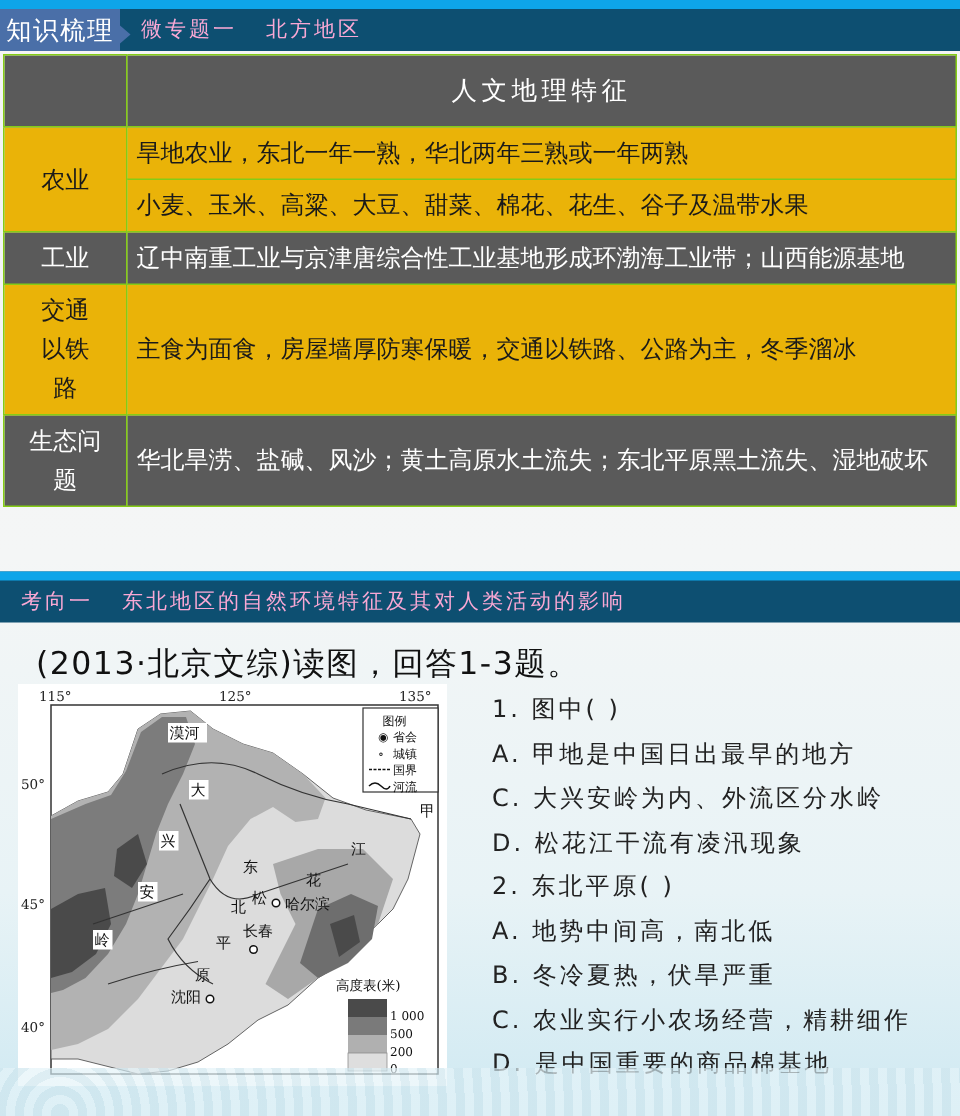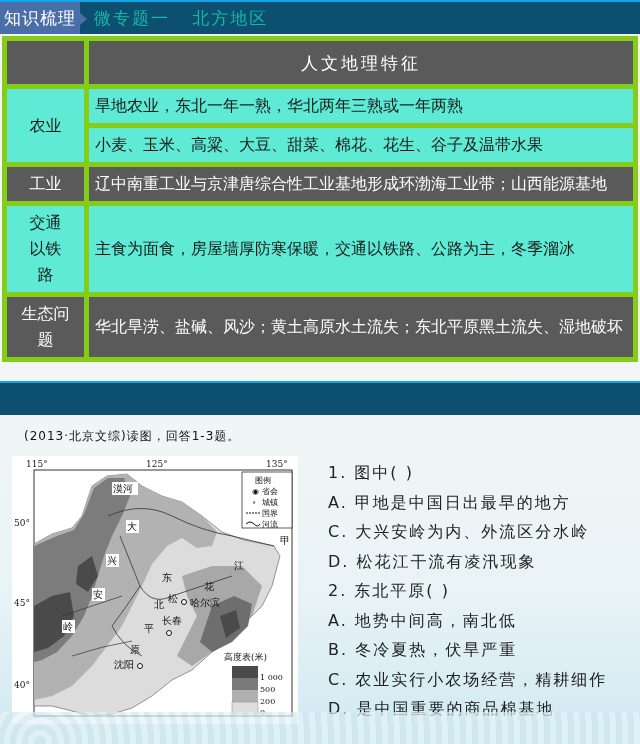--- a/index.html
+++ b/index.html
@@ -6,52 +6,52 @@
   html, body { width: 640px; height: 744px; overflow: hidden; }
   body {
     font-family: "DejaVu Sans", "Liberation Sans", sans-serif;
     background: linear-gradient(180deg, #f4f4f4 0%, #f4f6f6 50%, #e8f3f6 80%, #cfe9f2 100%);
     position: relative;
     color: #222;
   }
   .banner {
     position: absolute; left: 0; width: 640px; height: 34px;
     background: #0d4f71; display: flex; align-items: center;
-    border-top: 2px solid #0ea5e9;
+    border-top: 6px solid #0ea5e9;
   }
   .banner .tag {
     height: 100%; background: #4a6fa8; color: #fff;
     display: flex; align-items: center; padding: 0 4px 0 4px;
     font-size: 17px; letter-spacing: 1px; position: relative;
   }
   .banner .tag::after {
     content: ""; position: absolute; right: -7px; top: 11px;
     border-left: 7px solid #4a6fa8; border-top: 6px solid transparent; border-bottom: 6px solid transparent;
   }
   .banner .title {
-    color: #14b8a6; font-size: 17px; padding-left: 14px; letter-spacing: 2px; white-space: pre;
+    color: #f9a8d4; font-size: 14px; padding-left: 14px; letter-spacing: 2px; white-space: pre;
   }
   #banner1 { top: 0; }
   #banner2 { top: 381px; }
 
   table.kb {
     position: absolute; left: 2px; top: 36px; width: 636px;
     border-collapse: collapse; font-size: 16px;
   }
   table.kb td {
-    border: 5px solid #84cc16; padding: 4px 6px; line-height: 26px; vertical-align: middle;
+    border: 1px solid #84cc16; padding: 4px 6px; line-height: 26px; vertical-align: middle;
   }
   table.kb td.cat { width: 82px; text-align: center; font-size: 16px; }
   tr.dark td { background: #5a5a5a; color: #fff; }
-  tr.light td { background: #5eead4; color: #1a1a1a; }
+  tr.light td { background: #eab308; color: #1a1a1a; }
   tr.head td { height: 48px; }
   tr.head td.hd { text-align: center; font-size: 17px; letter-spacing: 3px; }
 
   .q-source {
-    position: absolute; left: 24px; top: 428px; font-size: 12px; color: #111; letter-spacing: 1px;
+    position: absolute; left: 24px; top: 428px; font-size: 21px; color: #111; letter-spacing: 1px;
   }
   .map {
     position: absolute; left: 12px; top: 456px; width: 286px; height: 268px; background: #fff;
   }
   .questions {
     position: absolute; left: 328px; top: 458px; width: 310px;
   }
   .questions .line {
     font-size: 16px; height: 29.5px; line-height: 29.5px; color: #222; white-space: nowrap; letter-spacing: 2px;
   }
@@ -91,20 +91,21 @@
     <td>主食为面食，房屋墙厚防寒保暖，交通以铁路、公路为主，冬季溜冰</td>
   </tr>
   <tr class="dark">
     <td class="cat" style="width:82px;padding:4px 9px;">生态问题</td>
     <td>华北旱涝、盐碱、风沙；黄土高原水土流失；东北平原黑土流失、湿地破坏</td>
   </tr>
 </tbody>
   </table>
 
 <div class="banner" id="banner2">
+  <div class="title">考向一   东北地区的自然环境特征及其对人类活动的影响</div>
 </div>
 
 <div class="q-source">(2013·北京文综)读图，回答1-3题。</div>
 
 <div class="map">
   <svg width="286" height="268" viewBox="0 0 286 268" xmlns="http://www.w3.org/2000/svg" font-family="DejaVu Serif, serif">
 
     <text x="14" y="11" font-size="9" fill="#222">115°</text>
     <text x="134" y="11" font-size="9" fill="#222">125°</text>
     <text x="254" y="11" font-size="9" fill="#222">135°</text>

